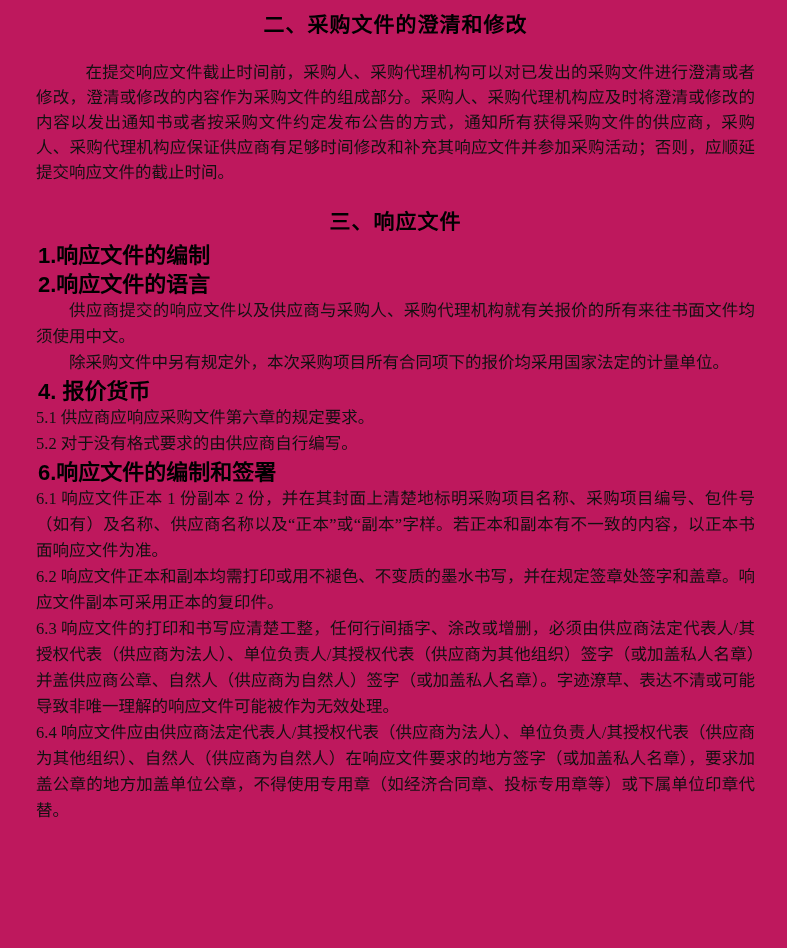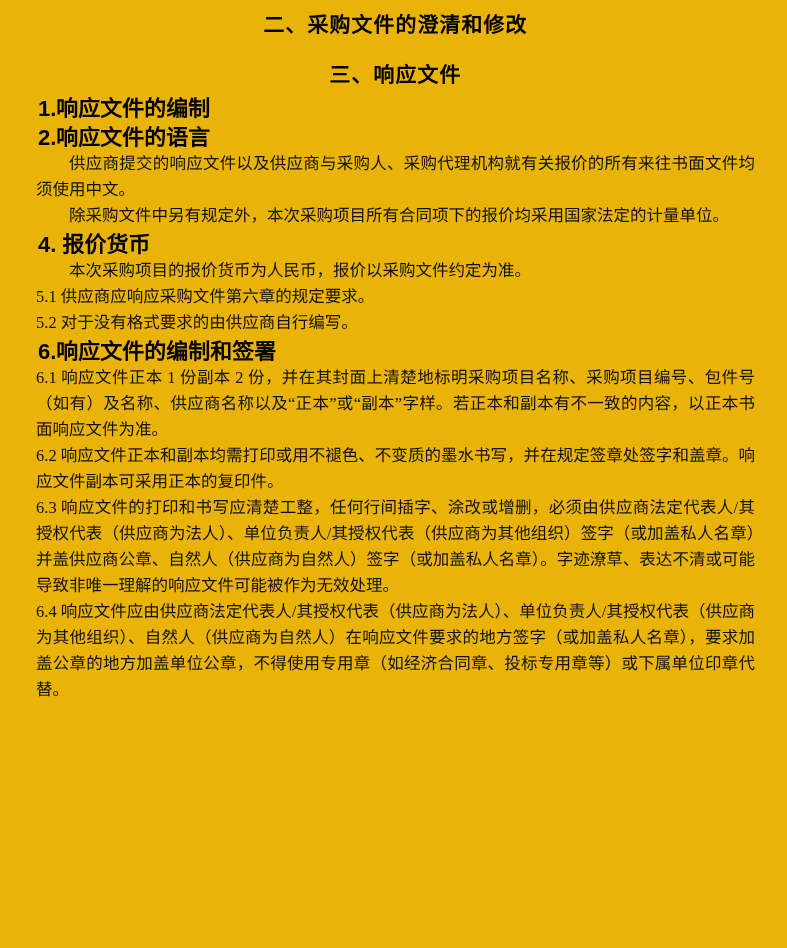--- a/index.html
+++ b/index.html
@@ -12,21 +12,21 @@
     height: 948px;
     overflow: hidden;
     color: #111111;
     font-family: "Liberation Serif", serif;
   }
   .page {
     box-sizing: border-box;
     width: 787px;
     height: 948px;
     padding: 12px 32px 10px 36px;
-    background: #eab308;
+    background: #be185d;
   }
   .chapter-title {
     font-family: "Liberation Sans", sans-serif;
     font-weight: bold;
     font-size: 21px;
     line-height: 26px;
     text-align: center;
     letter-spacing: 1px;
     margin: 0 0 22px 0;
     color: #000000;
@@ -57,32 +57,32 @@
   .indent2 { text-indent: 2em; }
   .flush   { text-indent: 0; }
 </style>
 </head>
 <body>
 
 <div class="page">
 
   <h1 class="chapter-title">二、采购文件的澄清和修改</h1>
 
+  <p class="para lead indent3">在提交响应文件截止时间前，采购人、采购代理机构可以对已发出的采购文件进行澄清或者修改，澄清或修改的内容作为采购文件的组成部分。采购人、采购代理机构应及时将澄清或修改的内容以发出通知书或者按采购文件约定发布公告的方式，通知所有获得采购文件的供应商，采购人、采购代理机构应保证供应商有足够时间修改和补充其响应文件并参加采购活动；否则，应顺延提交响应文件的截止时间。</p>
 
   <h1 class="chapter-title second">三、响应文件</h1>
 
   <h2 class="sec-heading">1.响应文件的编制</h2>
 
   <h2 class="sec-heading">2.响应文件的语言</h2>
   <p class="para indent2">供应商提交的响应文件以及供应商与采购人、采购代理机构就有关报价的所有来往书面文件均须使用中文。</p>
 
   <p class="para indent2">除采购文件中另有规定外，本次采购项目所有合同项下的报价均采用国家法定的计量单位。</p>
 
   <h2 class="sec-heading">4. 报价货币</h2>
-  <p class="para indent2">本次采购项目的报价货币为人民币，报价以采购文件约定为准。</p>
 
   <p class="para flush">5.1 供应商应响应采购文件第六章的规定要求。</p>
   <p class="para flush">5.2 对于没有格式要求的由供应商自行编写。</p>
 
   <h2 class="sec-heading">6.响应文件的编制和签署</h2>
   <p class="para flush">6.1 响应文件正本 1 份副本 2 份，并在其封面上清楚地标明采购项目名称、采购项目编号、包件号（如有）及名称、供应商名称以及“正本”或“副本”字样。若正本和副本有不一致的内容，以正本书面响应文件为准。</p>
   <p class="para flush">6.2 响应文件正本和副本均需打印或用不褪色、不变质的墨水书写，并在规定签章处签字和盖章。响应文件副本可采用正本的复印件。</p>
   <p class="para flush">6.3 响应文件的打印和书写应清楚工整，任何行间插字、涂改或增删，必须由供应商法定代表人/其授权代表（供应商为法人）、单位负责人/其授权代表（供应商为其他组织）签字（或加盖私人名章）并盖供应商公章、自然人（供应商为自然人）签字（或加盖私人名章）。字迹潦草、表达不清或可能导致非唯一理解的响应文件可能被作为无效处理。</p>
   <p class="para flush">6.4 响应文件应由供应商法定代表人/其授权代表（供应商为法人）、单位负责人/其授权代表（供应商为其他组织）、自然人（供应商为自然人）在响应文件要求的地方签字（或加盖私人名章），要求加盖公章的地方加盖单位公章，不得使用专用章（如经济合同章、投标专用章等）或下属单位印章代替。</p>
 

